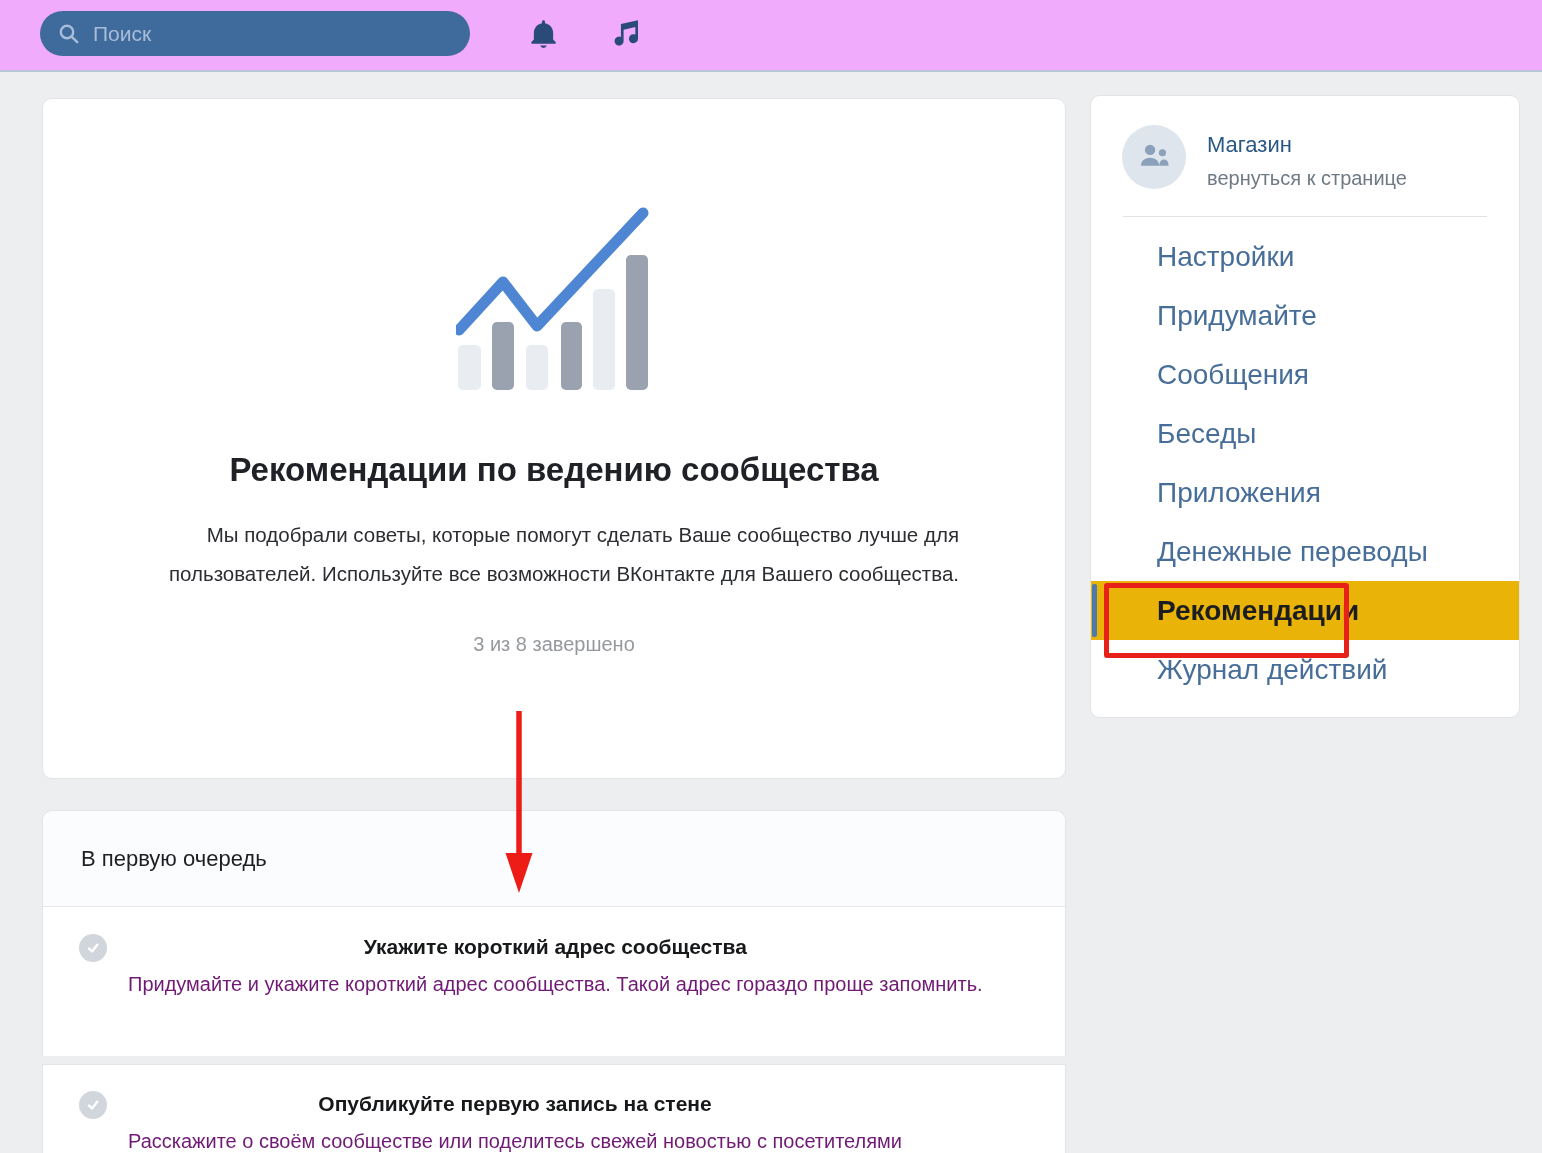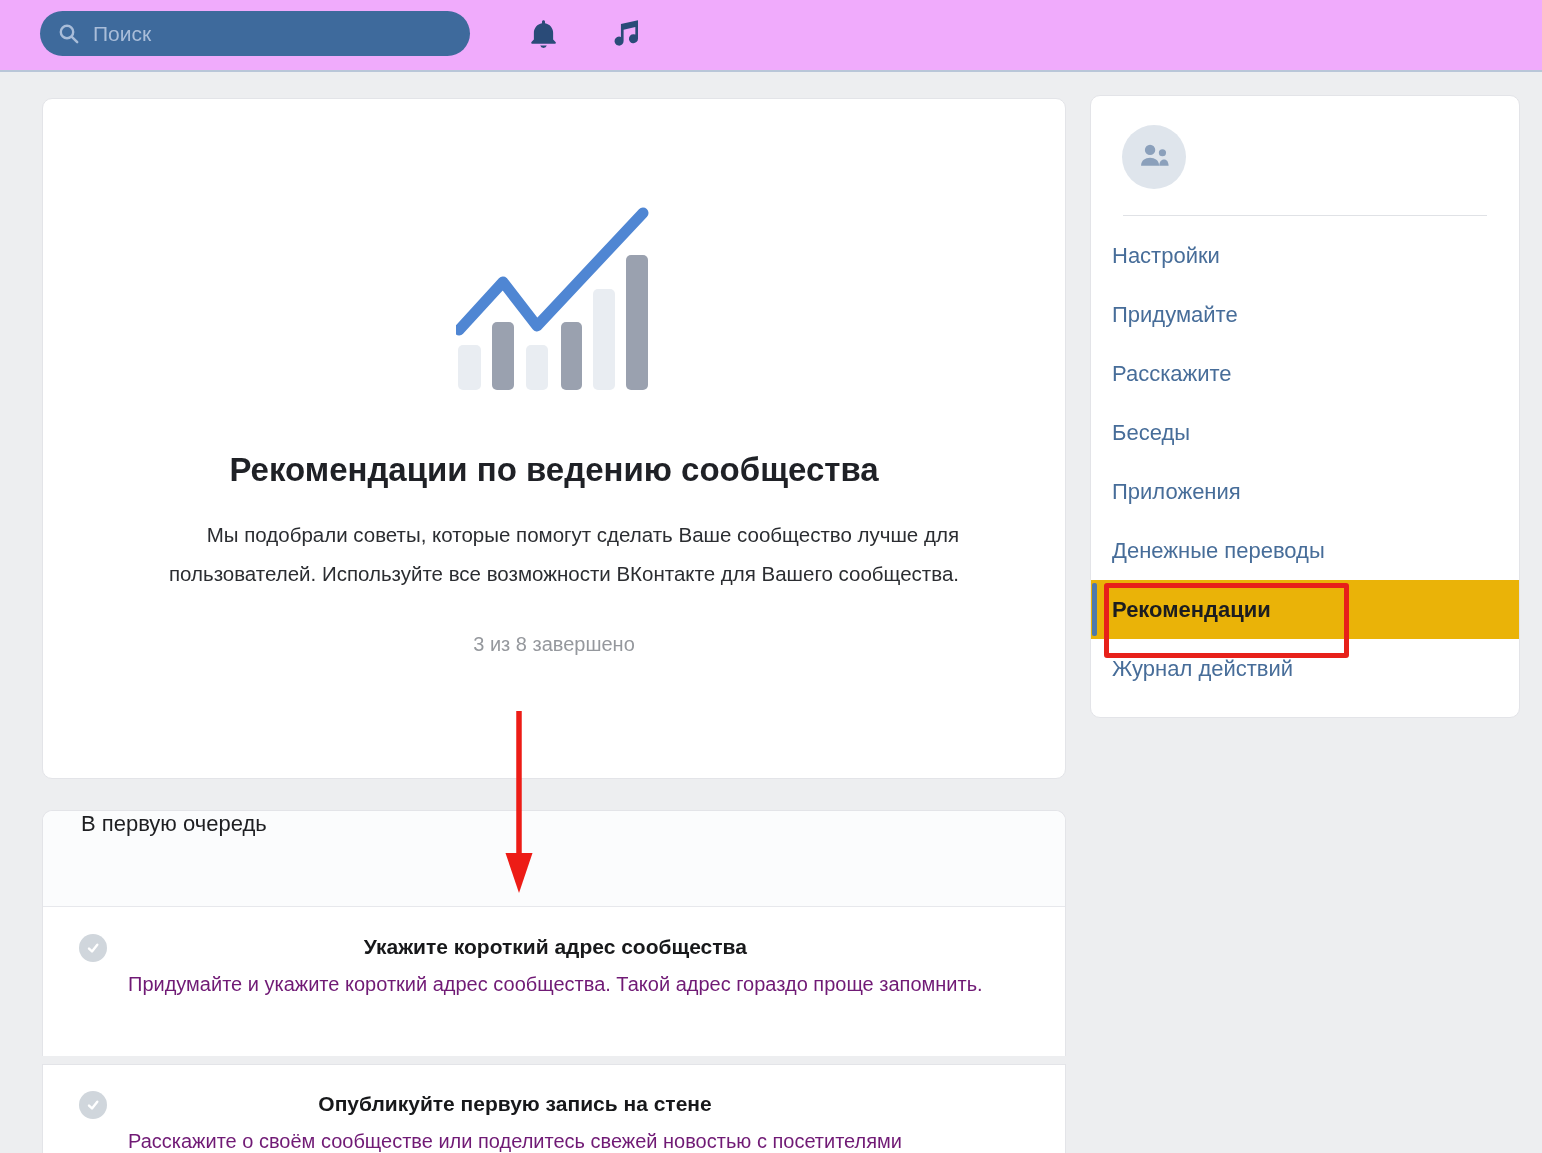--- a/index.html
+++ b/index.html
@@ -49,21 +49,21 @@
   }
   .main-progress{
     margin:40px 0 0;font-size:20px;color:#95989d;
   }
   
   .tasks-head-card{
     left:42px;top:810px;width:1024px;height:246px;border-radius:10px 10px 0 0;border-bottom:none;
   }
   .tasks-head{
     height:96px;background:#fbfcfd;border-bottom:1px solid #e7e8ec;
-    border-radius:10px 10px 0 0;display:flex;align-items:flex-start;padding-left:38px;box-sizing:border-box;
+    border-radius:10px 10px 0 0;display:flex;align-items:center;padding-left:38px;box-sizing:border-box;
     font-size:22px;color:#1e1f22;
   }
   .task-card-2{
     left:42px;top:1064px;width:1024px;height:120px;border-radius:0;
   }
   .task-row{display:flex;padding:25px 40px 0 36px;text-align:center;}
   .task-check{
     flex:0 0 28px;width:28px;height:28px;border-radius:50%;background:#d0d6dc;
     display:flex;align-items:center;justify-content:center;margin-top:2px;
   }
@@ -78,22 +78,22 @@
   .avatar{
     flex:0 0 64px;width:64px;height:64px;border-radius:50%;background:#dfe5ec;
     display:flex;align-items:center;justify-content:center;cursor:pointer;
   }
   .profile-text{margin-left:21px;padding-top:7px;}
   .community-name{font-size:22px;color:#2a5885;cursor:pointer;}
   .back-link{font-size:20px;color:#6f7a85;margin-top:9px;cursor:pointer;}
   .side-divider{border:none;border-top:1px solid #e0e2e6;margin:26px 32px 0;}
   .menu{list-style:none;margin:10px 0 0;padding:0;}
   .menu-item{
-    height:59px;display:flex;align-items:center;padding-left:21px;
-    font-size:22px;color:#476d99;cursor:pointer;position:relative;
+    height:59px;display:flex;align-items:center;padding-left:66px;
+    font-size:28px;color:#476d99;cursor:pointer;position:relative;
   }
   .menu-item.active{
     background:#eab308;color:#1c1d20;font-weight:bold;
   }
   .menu-item.active::before{
     content:"";position:absolute;left:1px;top:3px;bottom:3px;width:5px;
     background:#4e79ab;border-radius:2px;
   }
   
   .annot-box{
@@ -183,26 +183,30 @@
     <div class="avatar">
       <span>
         <svg width="36" height="32" viewBox="0 0 32 28" fill="#8ba0bb">
           <circle cx="12.5" cy="9.5" r="4.6"></circle>
           <path d="M4.5 23.5c0-4.6 3.7-7 8-7s8 2.4 8 7z"></path>
           <circle cx="23.5" cy="12" r="3.2"></circle>
           <path d="M20.6 23.5c.4-3.4 1.6-5.4 4.4-5.4 2.6 0 3.6 1.9 4 5.4z"></path>
         </svg>
       </span>
     </div>
+    <div class="profile-text">
+      <div class="community-name">Магазин</div>
+      <div class="back-link">вернуться к странице</div>
+    </div>
   </div>
   <hr class="side-divider">
   <ul class="menu">
     <li class="menu-item">Настройки</li>
     <li class="menu-item">Придумайте</li>
-    <li class="menu-item">Расскажите</li>
+    <li class="menu-item">Сообщения</li>
     <li class="menu-item">Беседы</li>
     <li class="menu-item">Приложения</li>
     <li class="menu-item">Денежные переводы</li>
     <li class="menu-item active">Рекомендации</li>
     <li class="menu-item">Журнал действий</li>
   </ul>
 </div>
 
 <div class="annot-box"></div>
 <svg class="annot-arrow" width="38" height="192" viewBox="0 0 38 192">

